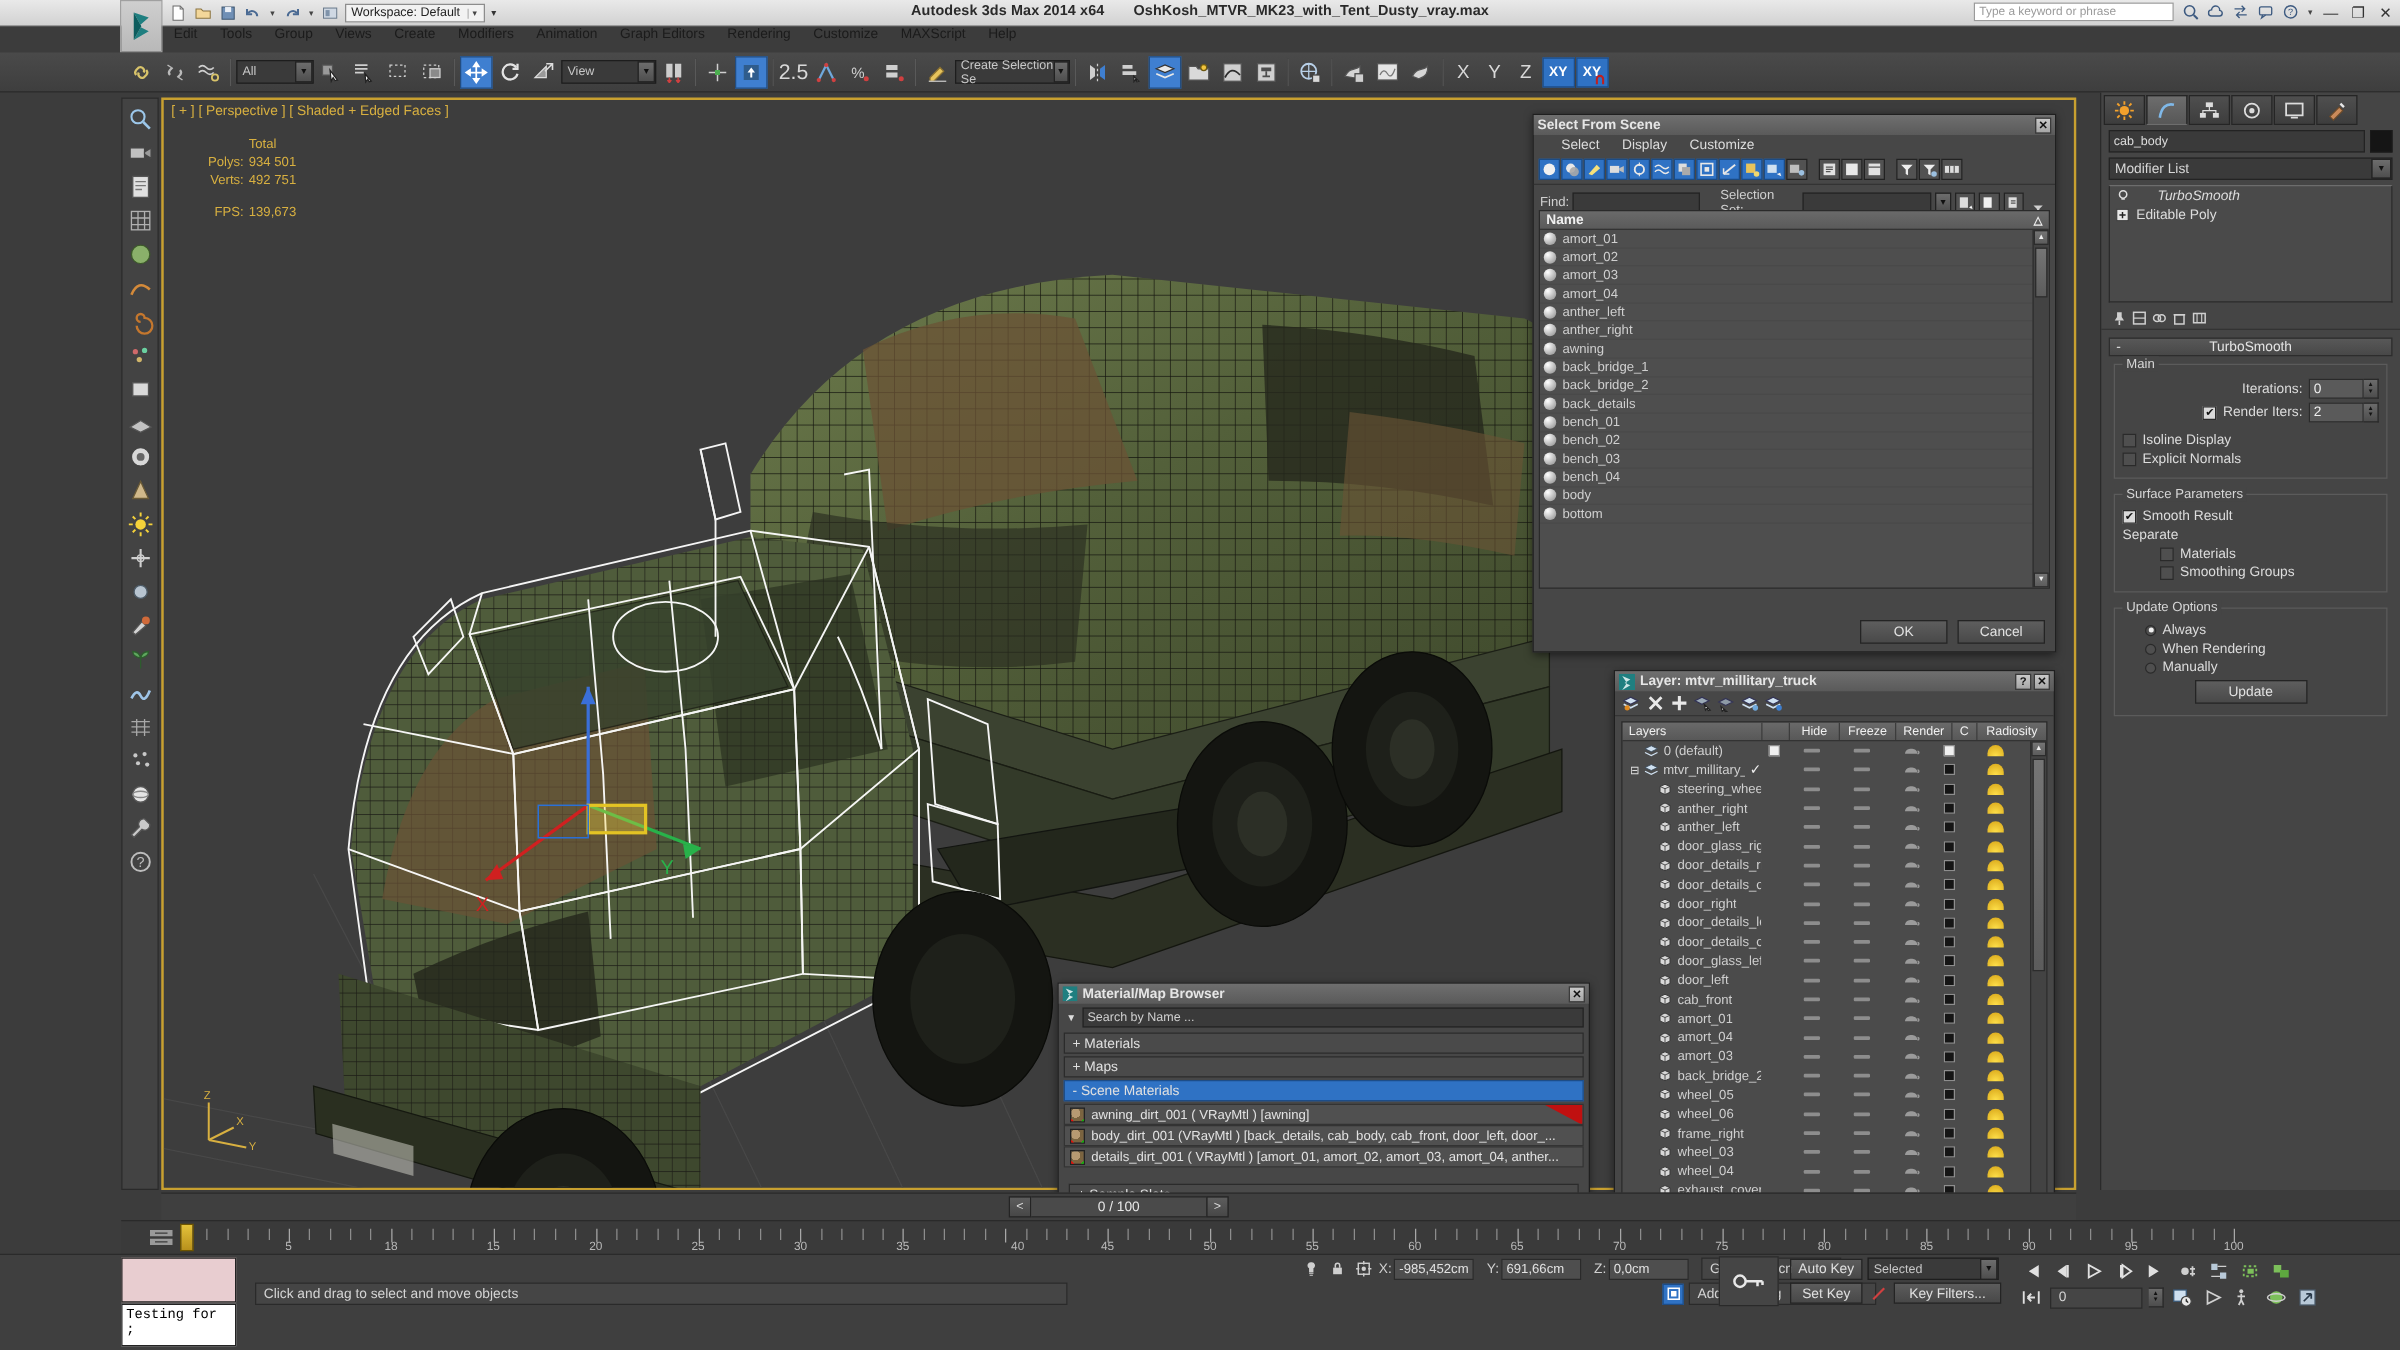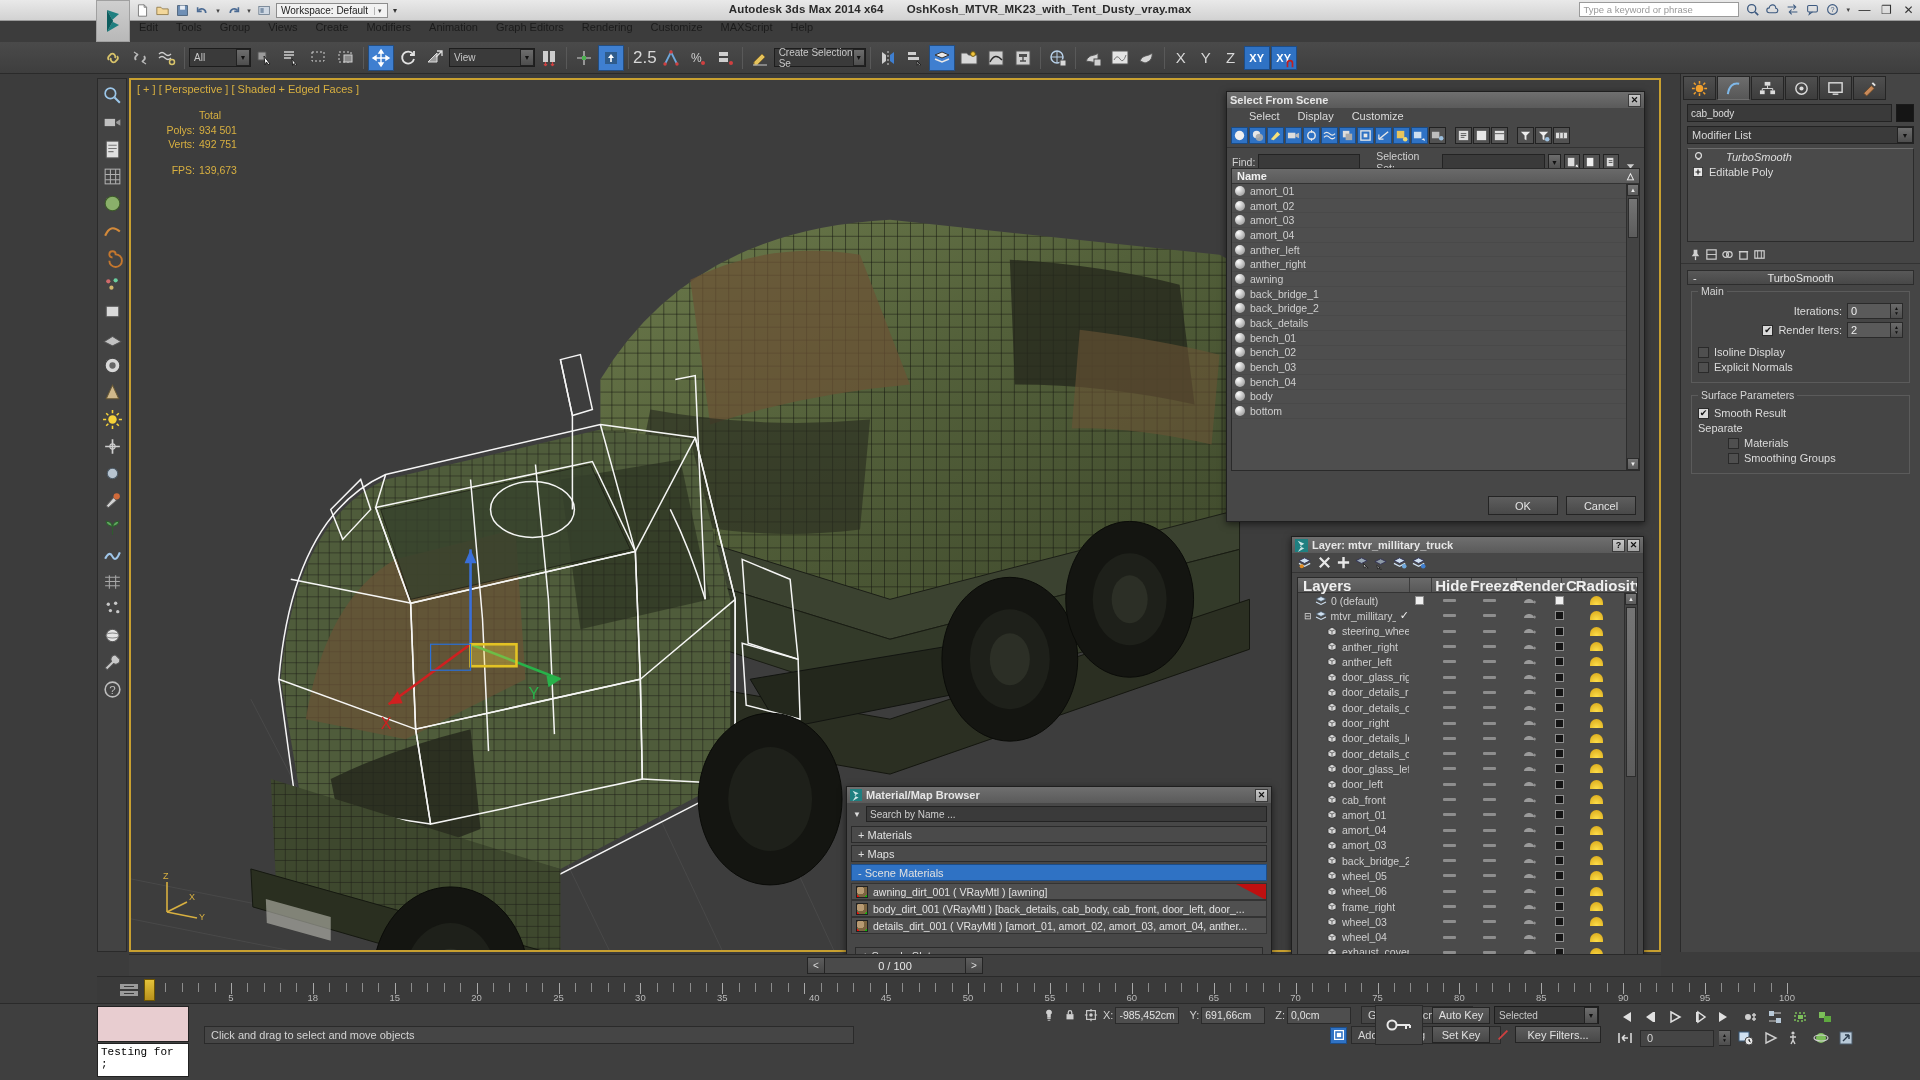--- a/index.html
+++ b/index.html
@@ -126,21 +126,21 @@
     align-items:center; justify-content:center; }
 
   
   #layer { left:1291px; top:536px; width:353px; height:446px; }
   .lay-tools { height:20px; display:flex; align-items:center; gap:4px; padding-left:6px;
     border-bottom:1px solid #343434; }
   .lay-tools svg { width:15px; height:15px; }
   .lay-grid { position:absolute; left:5px; top:40px; right:5px; bottom:6px;
     background:#4b4b4b; border:1px solid #2a2a2a; overflow:hidden; }
   .lg-hdr { height:15px; display:flex; background:linear-gradient(#6a6a6a,#585858);
-    font-size:15px; color:#f0f0f0; font-weight:bold; border-bottom:1px solid #333; }
+    font-size:10px; color:#f0f0f0; font-weight:normal; border-bottom:1px solid #333; }
   .lg-hdr div { display:flex; align-items:center; justify-content:center;
      border-right:1px solid #3c3c3c; }
   .lg-rows { position:absolute; left:0; top:15px; right:13px; bottom:0; }
   .lg-row { height:15.3px; display:flex; font-size:10.5px; color:#cfcfcf;
     align-items:center; }
   .lg-row .c-name { flex:1; display:flex; align-items:center; overflow:hidden;
      white-space:nowrap; }
   .lg-row .c { width:40px; display:flex; align-items:center; justify-content:center; }
   .lg-row .c.sm { width:20px; }
   .dash { width:13px; height:3px; background:#8d8d8d; border-radius:1px; }
@@ -423,21 +423,21 @@
           <path d="M15 6A6 6 0 1 0 16 11" fill="none" stroke="#e2e2e2" stroke-width="1.8"></path>
           <path d="M16 3v4h-4" fill="none" stroke="#e2e2e2" stroke-width="1.8"></path>
         </svg>
       </div>
     <div class="ti">
         <svg viewBox="0 0 20 20">
           <path d="M3 14h9V5z" fill="#9a9a9a" stroke="#ddd"></path>
           <path d="M11 9l6-6M12 3h5v5" fill="none" stroke="#ddd" stroke-width="1.3"></path>
         </svg>
       </div>
-    <div class="cbx" style="width:86px;">
+    <div class="cbx" style="width:76px;">
       <span>View</span>
       <span class="dd">▼</span>
       </div>
     <div class="ti">
         <svg viewBox="0 0 20 20">
           <rect x="4" y="3" width="5" height="11" fill="#cdcdcd"></rect>
           <rect x="11" y="3" width="5" height="11" fill="#cdcdcd"></rect>
           <path d="M6.5 14l0 4M6.5 18l-1.5-2M6.5 18l1.5-2M13.5 14v4M13.5 18l-1.5-2M13.5 18l1.5-2" stroke="#d04040" stroke-width="1.2" fill="none"></path>
         </svg>
       </div>
@@ -2048,20 +2048,38 @@
         <div class="row" style="padding-left:30px;">
           <div class="ck e"></div>
           <span>Materials</span>
         </div>
         <div class="row" style="padding-left:30px;">
           <div class="ck e"></div>
           <span>Smoothing Groups</span>
         </div>
       </div>
 
+      <div class="grp" style="margin-top:12px;">
+        <span class="cap">Update Options</span>
+        <div class="row" style="padding-left:18px;">
+          <div class="ro on"></div>
+          <span>Always</span>
+        </div>
+        <div class="row" style="padding-left:18px;">
+          <div class="ro"></div>
+          <span>When Rendering</span>
+        </div>
+        <div class="row" style="padding-left:18px;">
+          <div class="ro"></div>
+          <span>Manually</span>
+        </div>
+        <div class="row" style="justify-content:center;margin-top:4px;">
+          <div class="btn" style="width:90px;">Update</div>
+        </div>
+      </div>
     </div>
   </div>
 
   <div class="timeslider">
     <div class="ts-wrap">
       <div class="ts-arr">&lt;</div>
       <div class="ts-val">0 / 100</div>
       <div class="ts-arr">&gt;</div>
     </div>
   </div>

